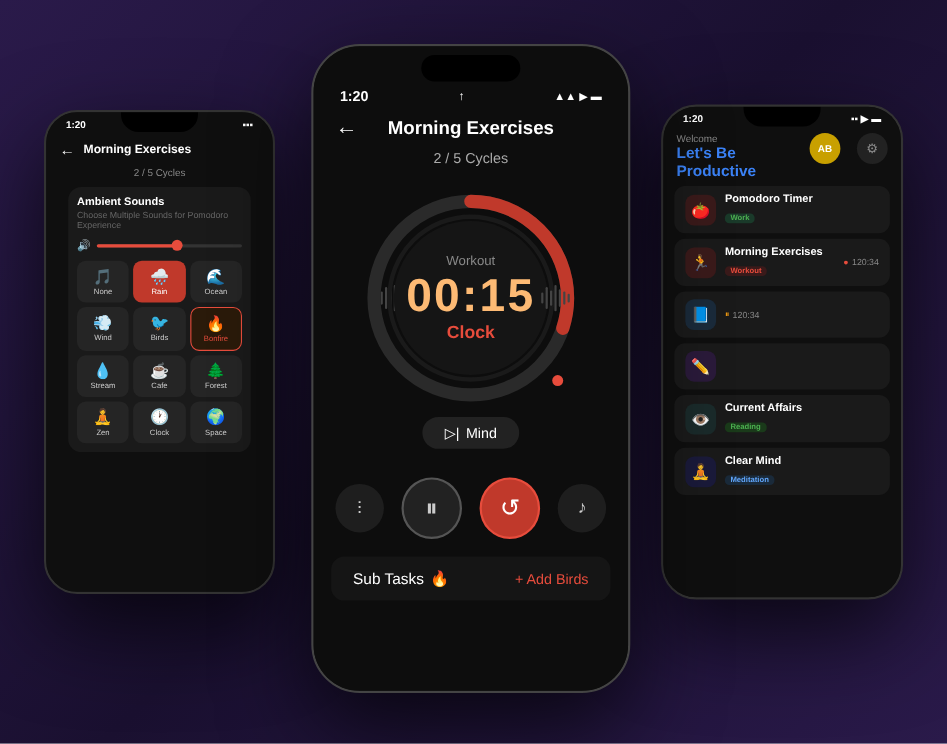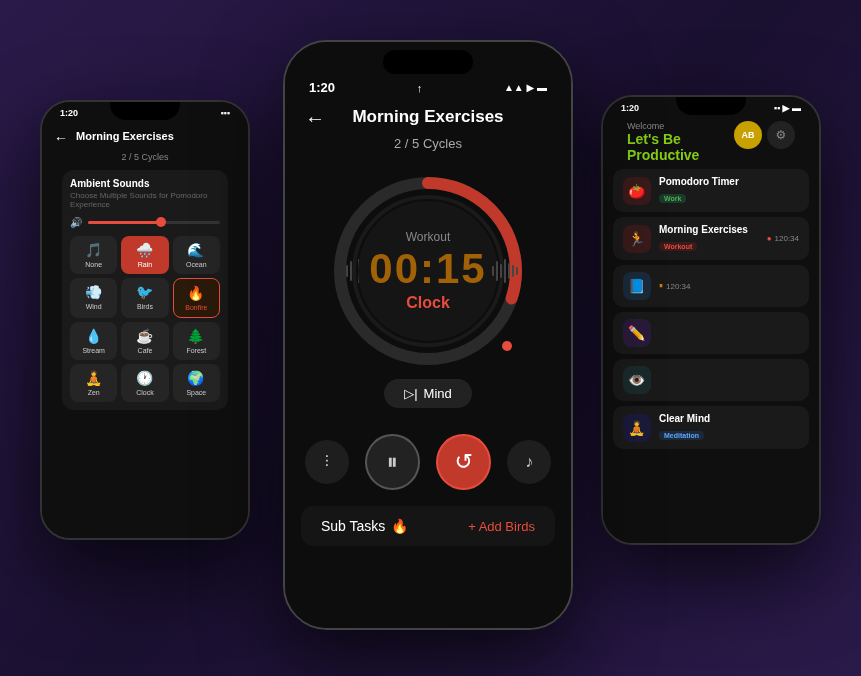--- a/index.html
+++ b/index.html
@@ -263,21 +263,21 @@
       text-align: center;
     }
 
     .workout-label {
       color: #888;
       font-size: 12px;
       margin-bottom: 4px;
     }
 
     .timer-value {
-      color: #a16207;
+      color: #fdba74;
       font-size: 42px;
       font-weight: 700;
       letter-spacing: 2px;
       line-height: 1;
     }
 
     .focus-label {
       color: #e74c3c;
       font-size: 16px;
       font-weight: 600;
@@ -393,30 +393,30 @@
       display: flex;
       flex-direction: column;
     }
 
     .welcome-text {
       color: #888;
       font-size: 9px;
     }
 
     .right-title {
-      color: #84cc16;
+      color: #3b82f6;
       font-size: 14px;
       font-weight: 700;
     }
 
     .right-top-row {
       display: flex;
       justify-content: space-between;
       align-items: flex-start;
-      padding: 4px 24px 6px;
+      padding: 4px 12px 6px;
     }
 
     .avatar-btn {
       width: 28px;
       height: 28px;
       background: #c8a000;
       border-radius: 50%;
       display: flex;
       align-items: center;
       justify-content: center;
@@ -719,21 +719,21 @@
       <div class="status-icons">
         <span>▪▪ ▶ ▬</span>
       </div>
     </div>
 
     <div class="right-top-row">
       <div>
         <div class="welcome-text">Welcome</div>
         <div class="right-title">Let's Be Productive</div>
       </div>
-      <div style="display:flex; gap:5px; align-items:flex-end;">
+      <div style="display:flex; gap:15px; align-items:flex-end;">
         <div class="avatar-btn">AB</div>
         <div class="settings-btn">
           <span>⚙</span>
         </div>
       </div>
     </div>
 
     <div class="task-list">
 
       <div class="task-item">
@@ -773,20 +773,24 @@
       <div class="task-item">
         <div class="task-icon-box" style="background:#2a1a3a;">
           <span>✏️</span>
         </div>
       </div>
 
       <div class="task-item">
         <div class="task-icon-box" style="background:#1a2a2a;">
           <span>👁️</span>
         </div>
+        <div class="task-info">
+          <div class="task-name">Current Affairs</div>
+          <span class="task-tag tag-reading">Reading</span>
+        </div>
       </div>
 
       <div class="task-item">
         <div class="task-icon-box" style="background:#1a1a3a;">
           <span>🧘</span>
         </div>
         <div class="task-info">
           <div class="task-name">Clear Mind</div>
           <span class="task-tag tag-meditation">Meditation</span>
         </div>

